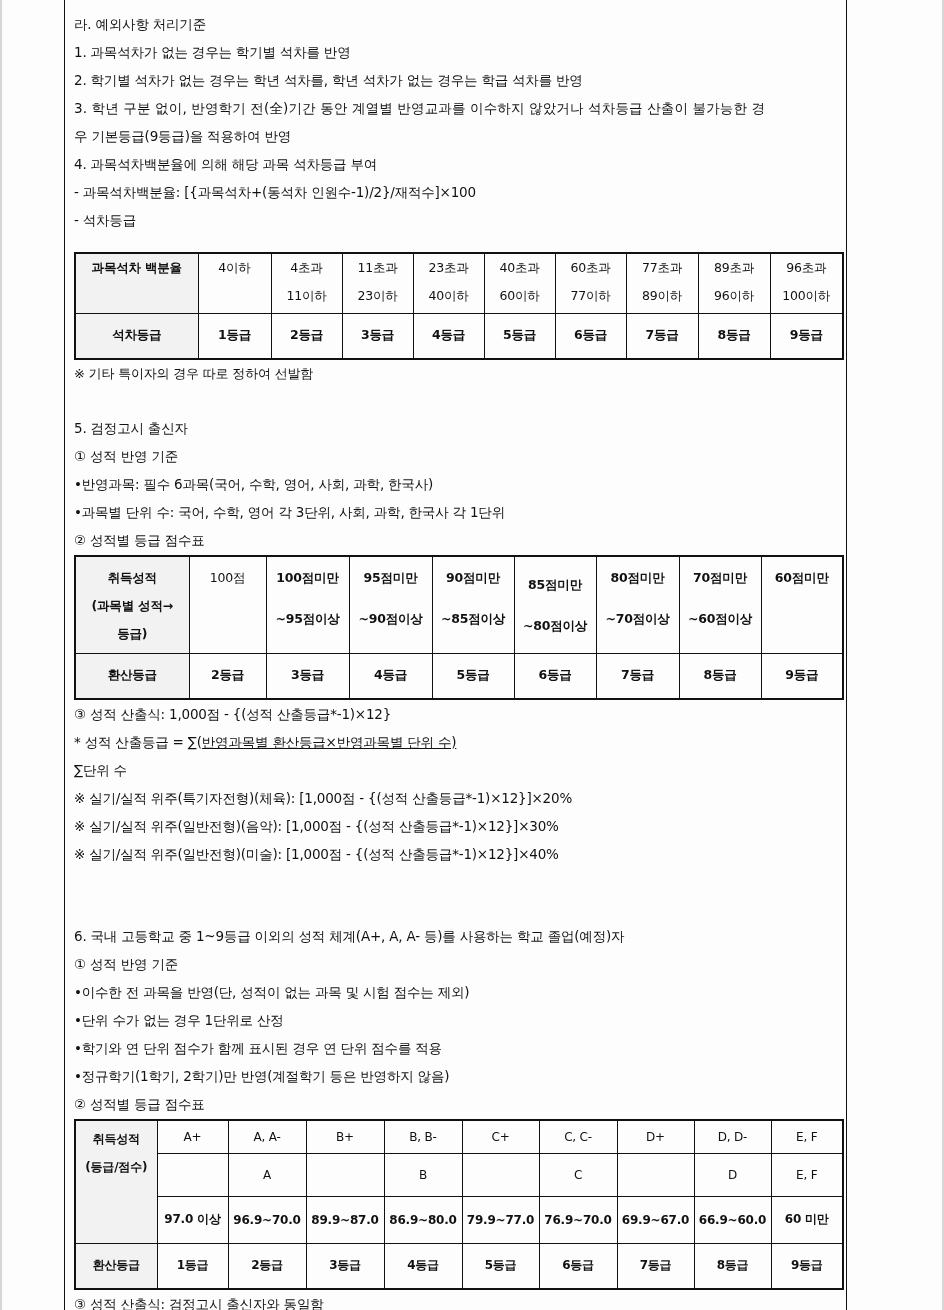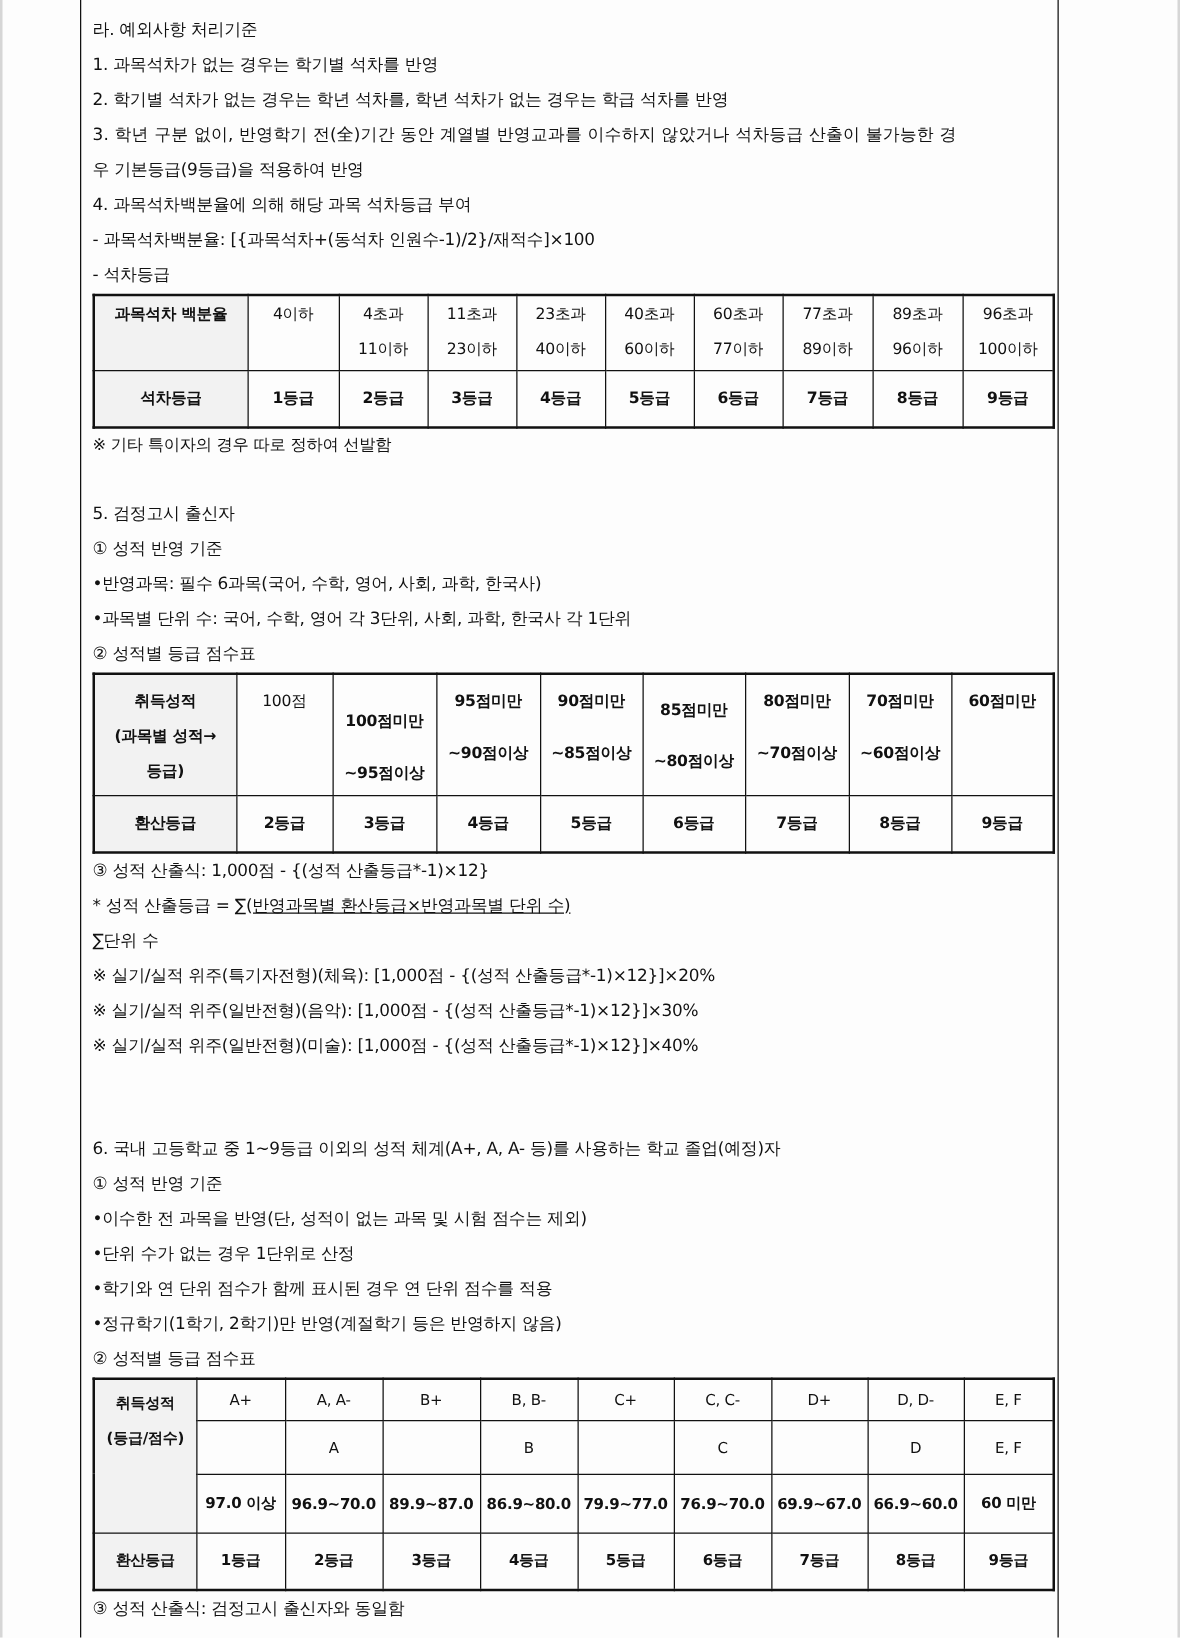--- a/index.html
+++ b/index.html
@@ -47,21 +47,21 @@
 
   <div class="line">라. 예외사항 처리기준</div>
   <div class="line">1. 과목석차가 없는 경우는 학기별 석차를 반영</div>
   <div class="line">2. 학기별 석차가 없는 경우는 학년 석차를, 학년 석차가 없는 경우는 학급 석차를 반영</div>
   <div class="line" style="letter-spacing:0.15px">3. 학년 구분 없이, 반영학기 전(全)기간 동안 계열별 반영교과를 이수하지 않았거나 석차등급 산출이 불가능한 경</div>
   <div class="line">우 기본등급(9등급)을 적용하여 반영</div>
   <div class="line">4. 과목석차백분율에 의해 해당 과목 석차등급 부여</div>
   <div class="line">- 과목석차백분율: [{과목석차+(동석차 인원수-1)/2}/재적수]×100</div>
   <div class="line">- 석차등급</div>
 
-  <table class="grade" style="margin-top:1px;">
+  <table class="grade" style="margin-top:18px;">
     <colgroup>
       <col style="width:123px">
         <col style="width:73px">
         <col style="width:71px">
         <col style="width:71px">
         <col style="width:71px">
       <col style="width:71px">
         <col style="width:71px">
         <col style="width:72px">
         <col style="width:72px">
@@ -148,21 +148,21 @@
     <tbody>
         <tr style="height:97px" class="cell2">
       <td class="head top" style="padding-top:7px">
         <div>취득성적</div>
         <div>(과목별 성적→</div>
         <div>등급)</div>
       </td>
       <td class="top" style="padding-top:7px">
             <div>100점</div>
           </td>
-      <td class="top b" style="padding-top:23px">
+      <td class="top b" style="padding-top:7px">
             <div>100점미만</div>
             <div style="height:13px"></div>
             <div>~95점이상</div>
           </td>
       <td class="top b" style="padding-top:7px">
             <div>95점미만</div>
             <div style="height:13px"></div>
             <div>~90점이상</div>
           </td>
       <td class="top b" style="padding-top:7px">

